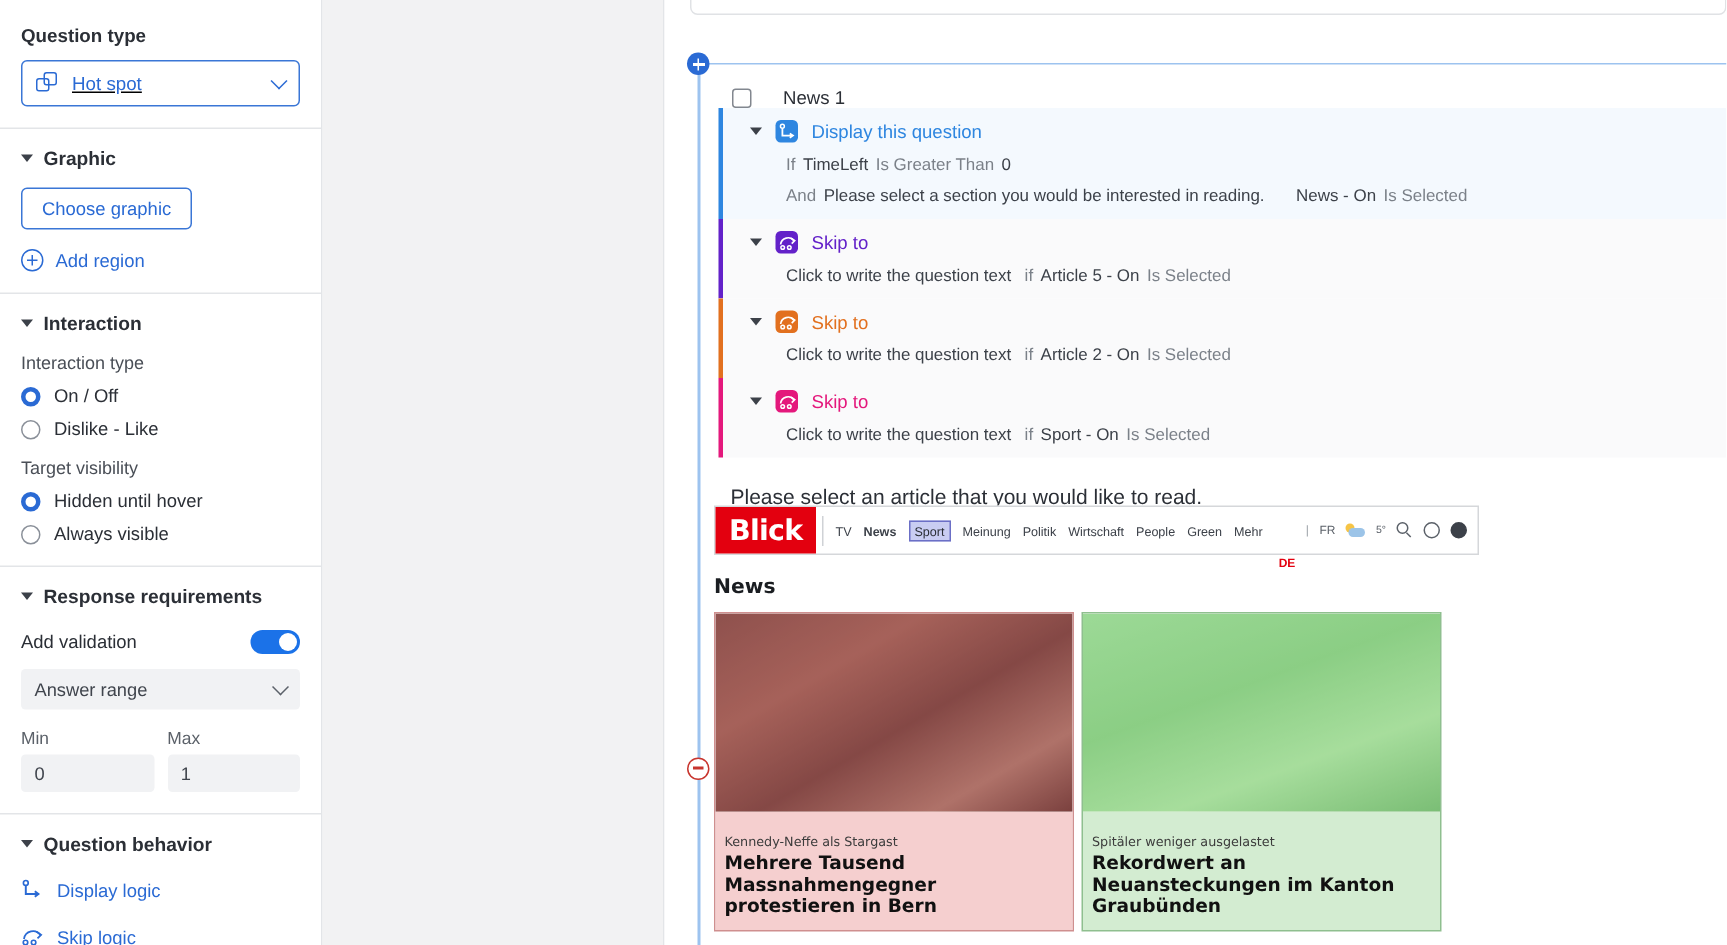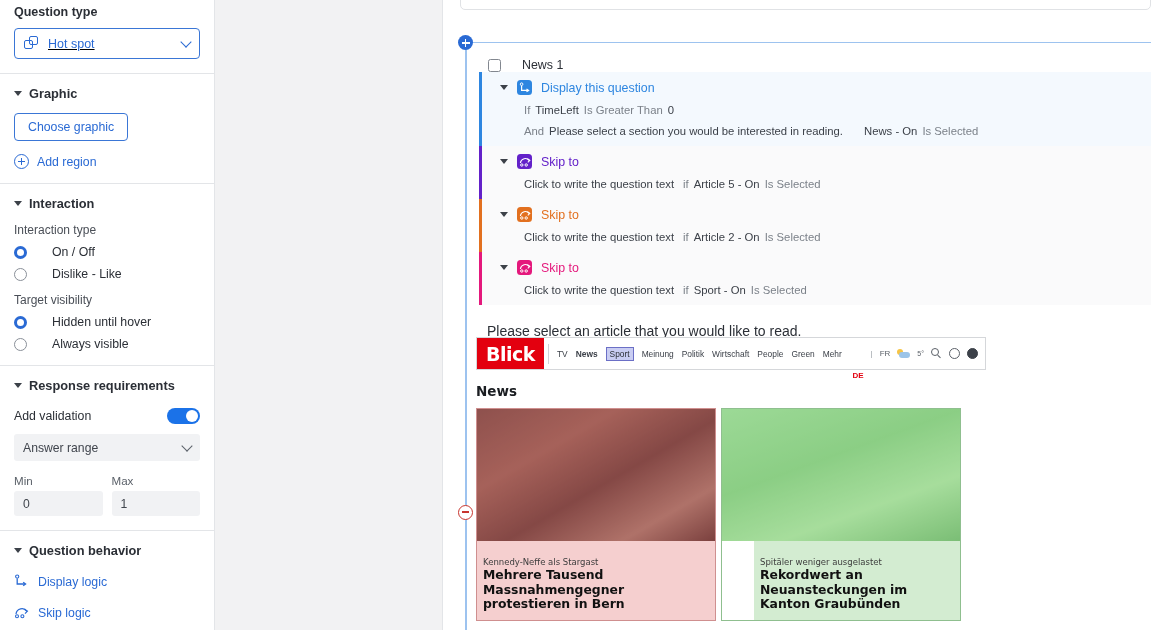--- a/index.html
+++ b/index.html
@@ -9,21 +9,21 @@
     background: #ffffff;
     overflow: hidden;
   }
   #app { position: relative; width: 1151px; height: 630px; display: flex; }
 
   
   .sidebar {
     width: 215px; height: 630px;
     background: #ffffff;
     border-right: 1px solid #e3e5e8;
-    padding: 0 14px;
+    padding: 12px 14px;
     position: relative;
     overflow: hidden;
   }
   .sb-label { font-size: 12.5px; font-weight: bold; color: #2b2f36; margin-top: 5px; }
   .sb-sub { font-size: 12px; color: #4a4f57; margin-top: 12px; margin-bottom: 5px; }
 
   .select-box {
     margin-top: 9px;
     height: 31px;
     border: 1px solid #3a76d6;
@@ -57,21 +57,21 @@
     color: #2a6ad4; font-size: 12.3px; background: #fff; cursor: pointer;
   }
   .add-row { display: flex; align-items: center; gap: 8px; margin-top: 13px; cursor: pointer; }
   .plus-circ { width: 15px; height: 15px; border: 1.4px solid #2a6ad4; border-radius: 50%;
                position: relative; flex: 0 0 auto; }
   .plus-circ:before, .plus-circ:after { content:""; position: absolute; background: #2a6ad4; }
   .plus-circ:before { left: 3px; top: 6px; width: 7px; height: 1.4px; }
   .plus-circ:after { left: 6px; top: 3px; width: 1.4px; height: 7px; }
   .add-row .t { font-size: 12.3px; color: #2a6ad4; }
 
-  .radio-row { display: flex; align-items: center; gap: 25px; margin-top: 8px; cursor: pointer; text-align: center; }
+  .radio-row { display: flex; align-items: center; gap: 9px; margin-top: 8px; cursor: pointer; text-align: center; }
   .radio { width: 13px; height: 13px; border-radius: 50%; border: 1.4px solid #8a9099;
            background: #fff; flex: 0 0 auto; position: relative; }
   .radio.on { border: 3.6px solid #2a6ad4; }
   .radio-row .t { font-size: 12.3px; color: #2b2f36; }
 
   .switch-row { display: flex; align-items: center; justify-content: space-between; margin-top: 15px; }
   .switch-row .t { font-size: 12.3px; color: #2b2f36; }
   .switch { width: 33px; height: 16px; border-radius: 8px; background: #1b72e8; position: relative; cursor: pointer; }
   .switch .knob { position: absolute; width: 12px; height: 12px; border-radius: 50%; background: #fff; top: 2px; right: 2px; }
 
@@ -164,21 +164,21 @@
 
   .cards { display: flex; gap: 5px; margin-top: 9px; }
   .card { width: 240px; position: relative; overflow: hidden; }
   .card .photo { height: 132px; position: relative; background: #6b5f58; }
   .card.a { border: 1.5px solid #cf8f8f; }
   .card.b { border: 1.5px solid #8fbf8f; }
   .card.a .tint { position: absolute; inset: 0; background: rgba(226,60,60,0.30); }
   .card.b .tint { position: absolute; inset: 0; background: rgba(60,200,60,0.34); }
   .card .cap { padding: 16px 6px 8px 6px; }
   .card.a .cap { background: #f5cfcf; }
-  .card.b .cap { background: #d3ecd1; margin-left: 32px; }
+  .card.b .cap { background: #d3ecd1; }
   .card .kicker { font-size: 8.5px; color: #3c3c3c; font-family: "DejaVu Sans", sans-serif; }
   .card .head { font-size: 12.4px; font-weight: bold; color: #111; line-height: 1.18; margin-top: 1px;
                 font-family: "DejaVu Sans", sans-serif; }
 </style>
 </head>
 <body>
 
 <div id="app">
 
   <div class="sidebar">

